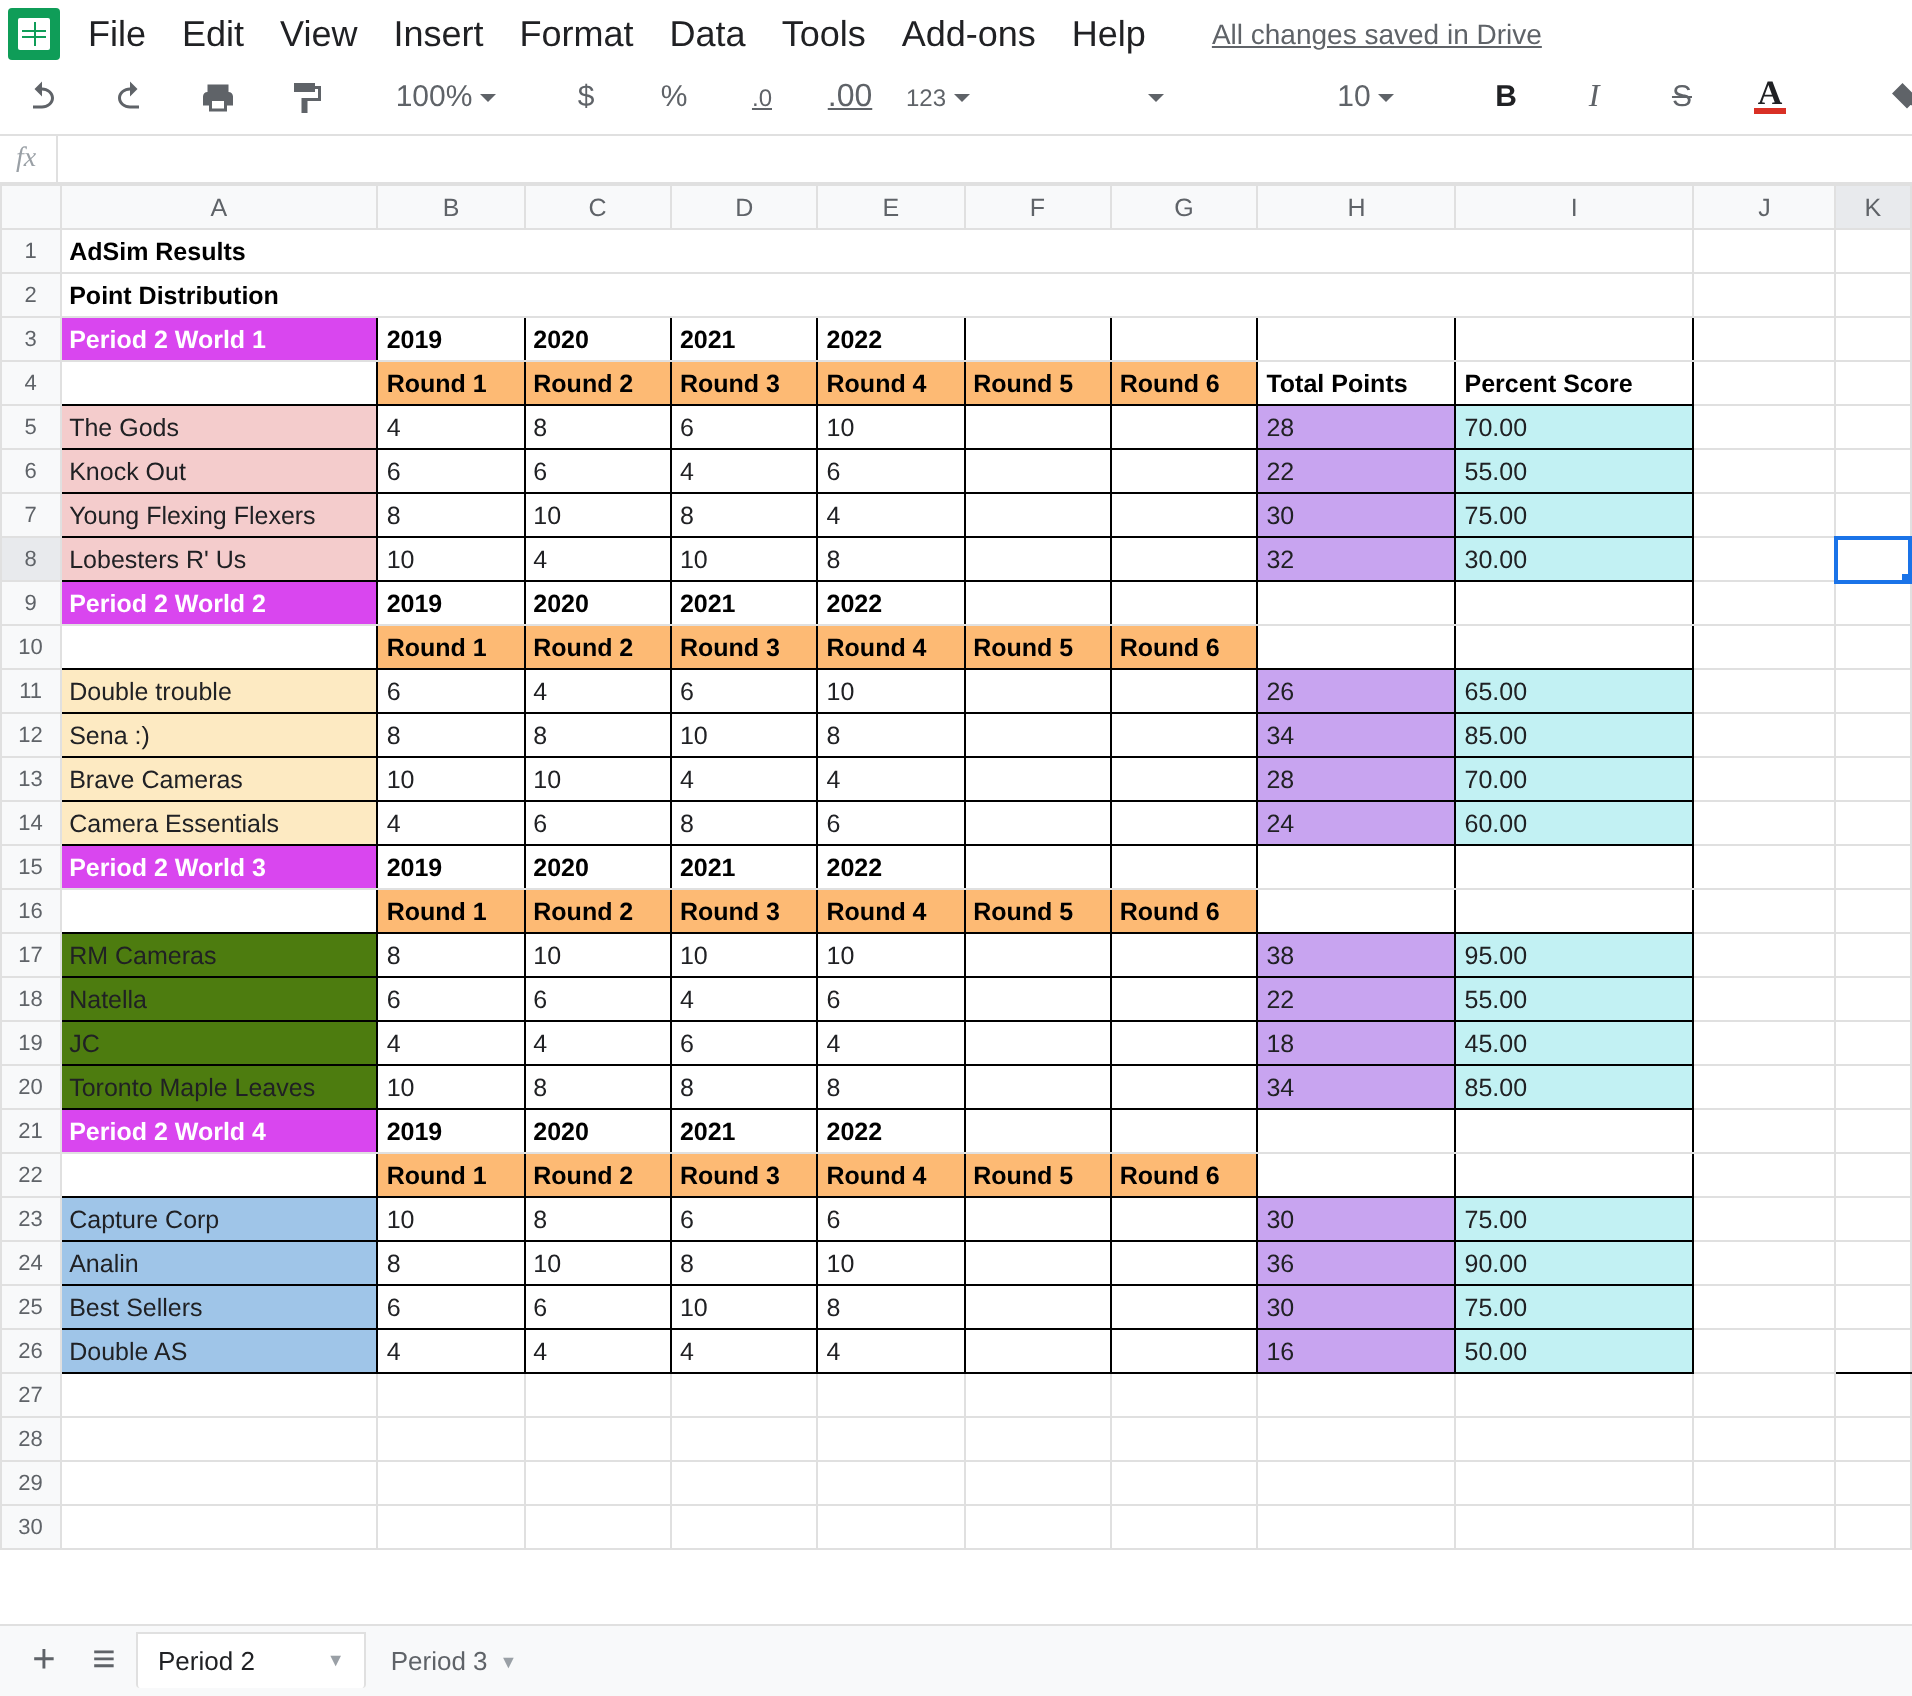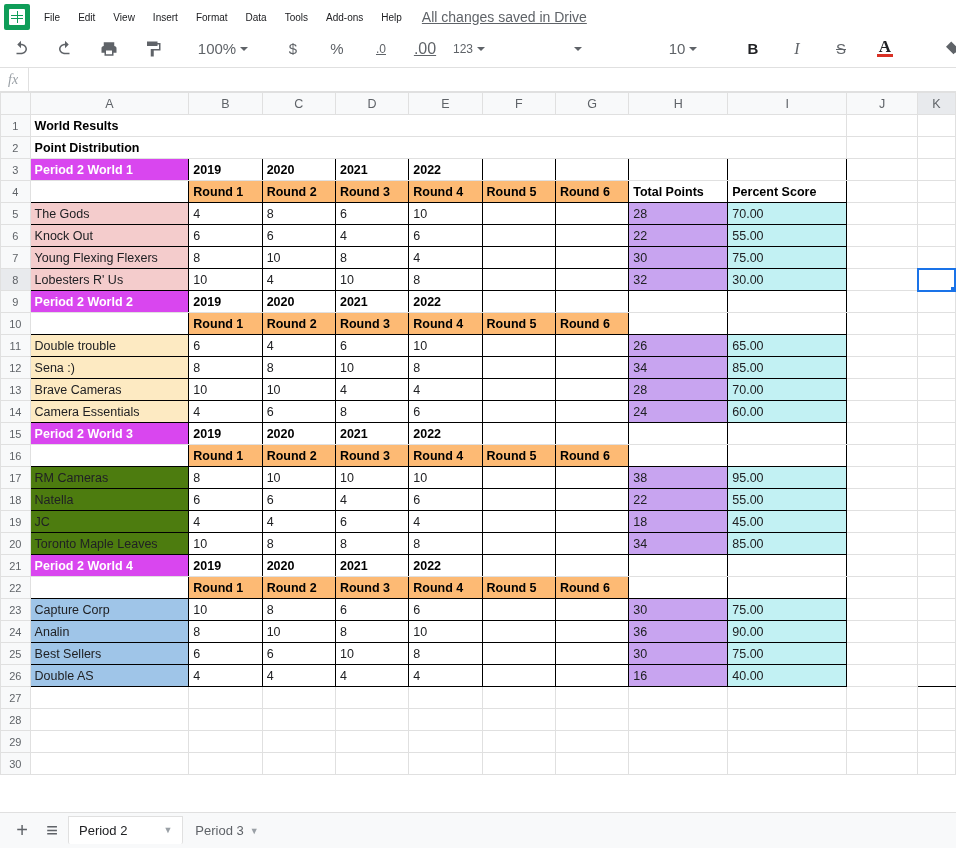--- a/index.html
+++ b/index.html
@@ -6,22 +6,22 @@
   html, body { margin:0; padding:0; font-family: Arial, sans-serif; font-size:13px; color:#202124; background:#fff; overflow:hidden; }
   
   .menubar { display:flex; align-items:center; height:30px; padding:4px 8px 0 4px; gap:4px; }
   .sheets-logo { width:26px;height:26px; background:#0f9d58; border-radius:2px; position:relative; margin-right:2px;}
   .sheets-logo::before { content:""; position:absolute; left:5px; right:5px; top:5px; bottom:5px; background:#fff; border-radius:1px;}
   .sheets-logo::after { content:""; position:absolute; left:7px; right:7px; top:7px; bottom:7px;
     background:linear-gradient(#0f9d58,#0f9d58) 0 33%/100% 1px no-repeat,
                linear-gradient(#0f9d58,#0f9d58) 0 66%/100% 1px no-repeat,
                linear-gradient(#0f9d58,#0f9d58) 50% 0/1px 100% no-repeat; }
   .menu-items { display:flex; gap:2px; }
-  .menu-btn { padding:4px 8px; border-radius:4px; cursor:pointer; font-size:10px; color:#202124;}
-  .save-status { margin-left:8px; font-size:14px; color:#5f6368; text-decoration:underline; cursor:default;}
+  .menu-btn { padding:4px 8px; border-radius:4px; cursor:pointer; font-size:18px; color:#202124;}
+  .save-status { margin-left:21px; font-size:14px; color:#5f6368; text-decoration:underline; cursor:default;}
   
   .toolbar { display:flex; align-items:center; height:38px; padding:0 8px; gap:18px; border-bottom:1px solid #e0e0e0;}
   .tbtn { min-width:26px; height:26px; display:flex; align-items:center; justify-content:center; border-radius:2px; cursor:pointer; font-size:15px; color:#5f6368; padding:0 4px; position:relative;}
   .tbtn svg { width:18px;height:18px; fill:#5f6368;}
   .tbtn.disabled { opacity:.45; cursor:default;}
   .dropdown-caret::after { content:""; display:inline-block; margin-left:4px; border:4px solid transparent; border-top-color:#5f6368; transform:translateY(2px);}
   .tsep { width:1px; height:20px; background:#e0e0e0; margin:0 4px;}
   .textA { font-family:serif; font-size:17px; font-weight:600; color:#202124; border-bottom:3px solid #d93025; padding:0 2px; line-height:14px;}
   
   .formula-bar { display:flex; align-items:center; height:24px; border-bottom:1px solid #e0e0e0;}
@@ -212,21 +212,21 @@
           <th class="">G</th>
           <th class="">H</th>
           <th class="">I</th>
           <th class="">J</th>
           <th class="selcol">K</th>
         </tr>
       </thead>
       <tbody>
         <tr>
           <th class="rowhdr">1</th>
-          <td class="center title" colspan="9">World Results</td>
+          <td class="center title" colspan="9">AdSim Results</td>
           <td></td>
           <td></td>
         </tr>
         <tr>
           <th class="rowhdr">2</th>
           <td class="center title" colspan="9">Point Distribution</td>
           <td></td>
           <td></td>
         </tr>
         <tr>
@@ -554,21 +554,21 @@
         <tr>
           <th class="rowhdr ">26</th>
           <td class="bg-lblue b-left b-right b-bottom">Double AS</td>
           <td class="right b-right b-bottom">4</td>
           <td class="right b-right b-bottom">4</td>
           <td class="right b-right b-bottom">4</td>
           <td class="right b-right b-bottom">4</td>
           <td class="right b-right b-bottom"></td>
           <td class="right b-right b-bottom"></td>
           <td class="bg-purple right b-right b-bottom">16</td>
-          <td class="bg-cyan right b-right b-bottom">40.00</td>
+          <td class="bg-cyan right b-right b-bottom">50.00</td>
           <td></td>
           <td class=" b-bottom"></td>
         </tr>
         <tr>
           <th class="rowhdr ">27</th>
           <td></td>
           <td></td>
           <td></td>
           <td></td>
           <td></td>

